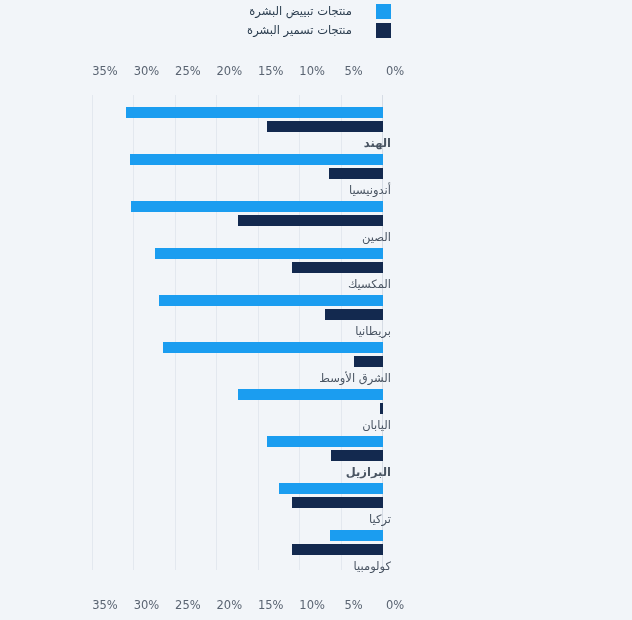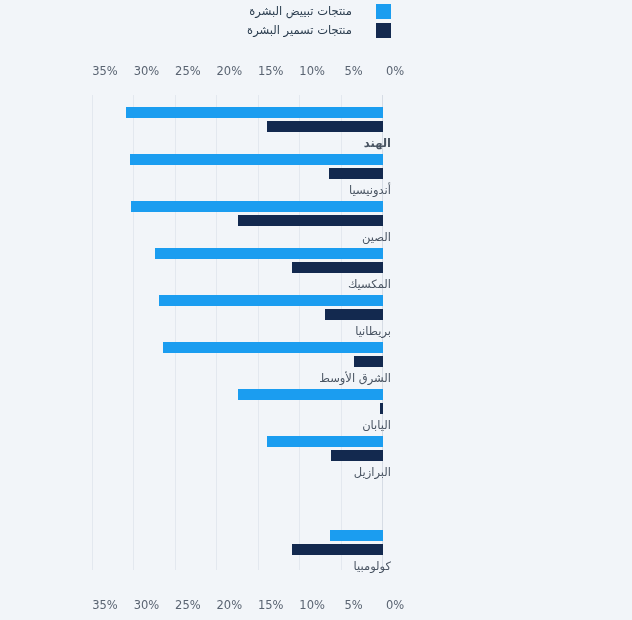--- a/index.html
+++ b/index.html
@@ -176,21 +176,26 @@
       <div class="cat-label" style="top: 29px;">الشرق الأوسط</div>
     </div>
     <div class="group" style="top: 294px; height: 45px;">
       <div class="bar bar-whitening" title="منتجات تبييض البشرة: 17.5%" style="width: 145px; top: 0px; background: rgb(27, 157, 240);"></div>
       <div class="bar bar-tanning" title="منتجات تسمير البشرة: 0.4%" style="width: 3.31429px; top: 14px; background: rgb(19, 41, 79);"></div>
       <div class="cat-label" style="top: 29px;">اليابان</div>
     </div>
     <div class="group" style="top: 341px; height: 45px;">
       <div class="bar bar-whitening" title="منتجات تبييض البشرة: 14%" style="width: 116px; top: 0px; background: rgb(27, 157, 240);"></div>
       <div class="bar bar-tanning" title="منتجات تسمير البشرة: 6.3%" style="width: 52.2px; top: 14px; background: rgb(19, 41, 79);"></div>
-      <div class="cat-label" style="top: 29px;">البرازيل</div>
+      <div class="cat-label" style="top: 29px; font-weight: bold;">البرازيل</div>
+    </div>
+    <div class="group" style="top: 388px; height: 45px;">
+      <div class="bar bar-whitening" title="منتجات تبييض البشرة: 12.5%" style="width: 103.571px; top: 0px; background: rgb(27, 157, 240);"></div>
+      <div class="bar bar-tanning" title="منتجات تسمير البشرة: 11%" style="width: 91.1429px; top: 14px; background: rgb(19, 41, 79);"></div>
+      <div class="cat-label" style="top: 29px;">تركيا</div>
     </div>
     <div class="group" style="top: 435px; height: 45px;">
       <div class="bar bar-whitening" title="منتجات تبييض البشرة: 6.4%" style="width: 53.0286px; top: 0px; background: rgb(27, 157, 240);"></div>
       <div class="bar bar-tanning" title="منتجات تسمير البشرة: 11%" style="width: 91.1429px; top: 14px; background: rgb(19, 41, 79);"></div>
       <div class="cat-label" style="top: 29px;">كولومبيا</div>
     </div>
   </div>
 
 <div class="axis" id="axis-bottom">
     <span class="axis-tick" style="left: 93px;">35%</span>

